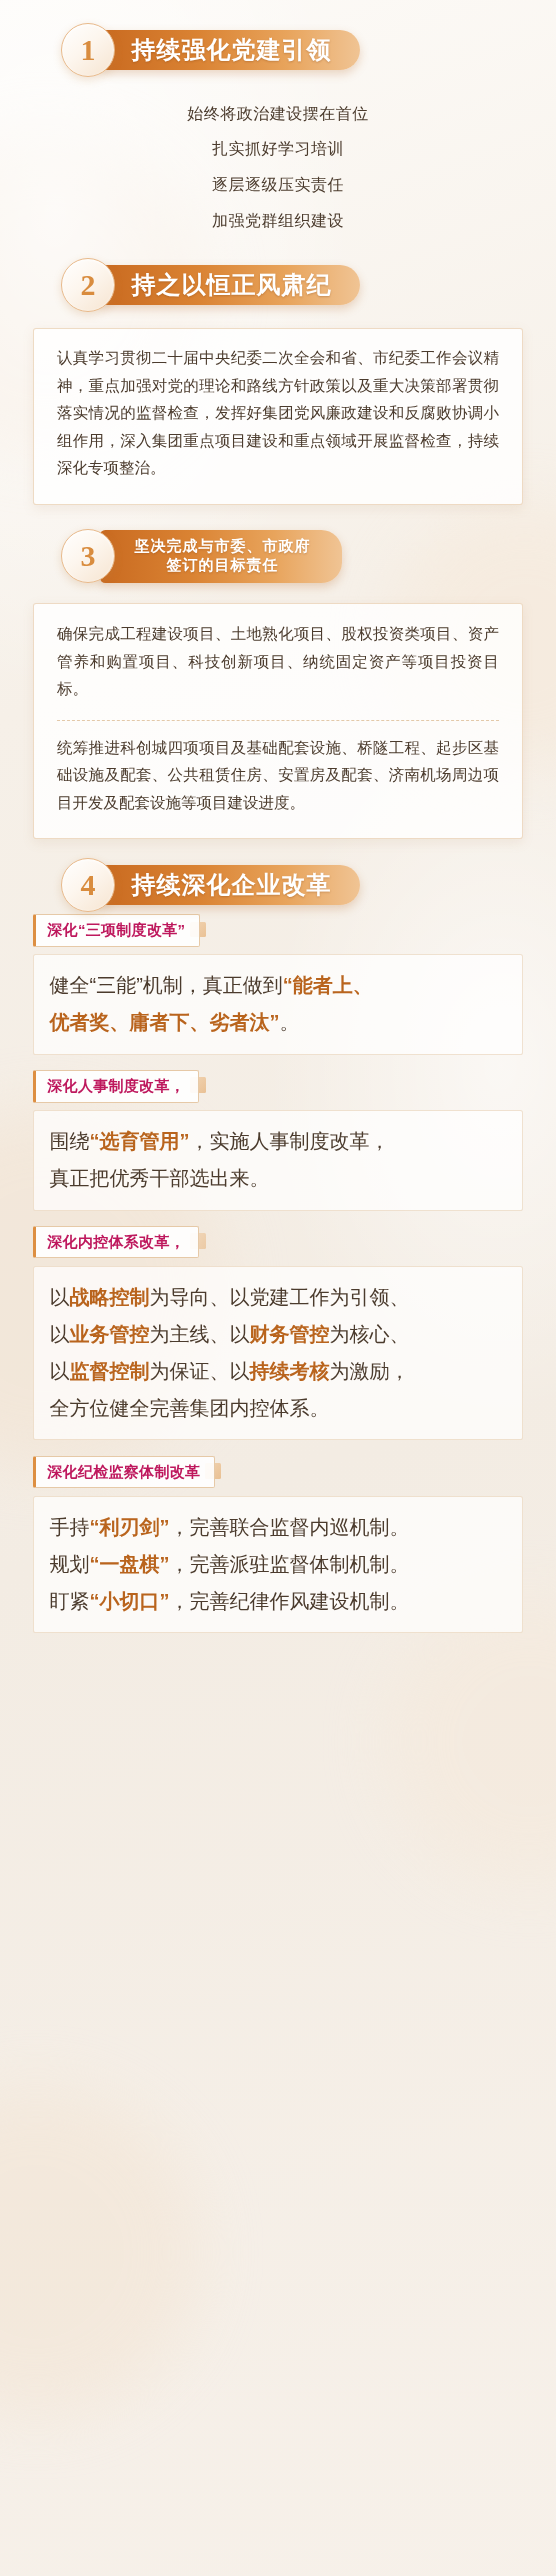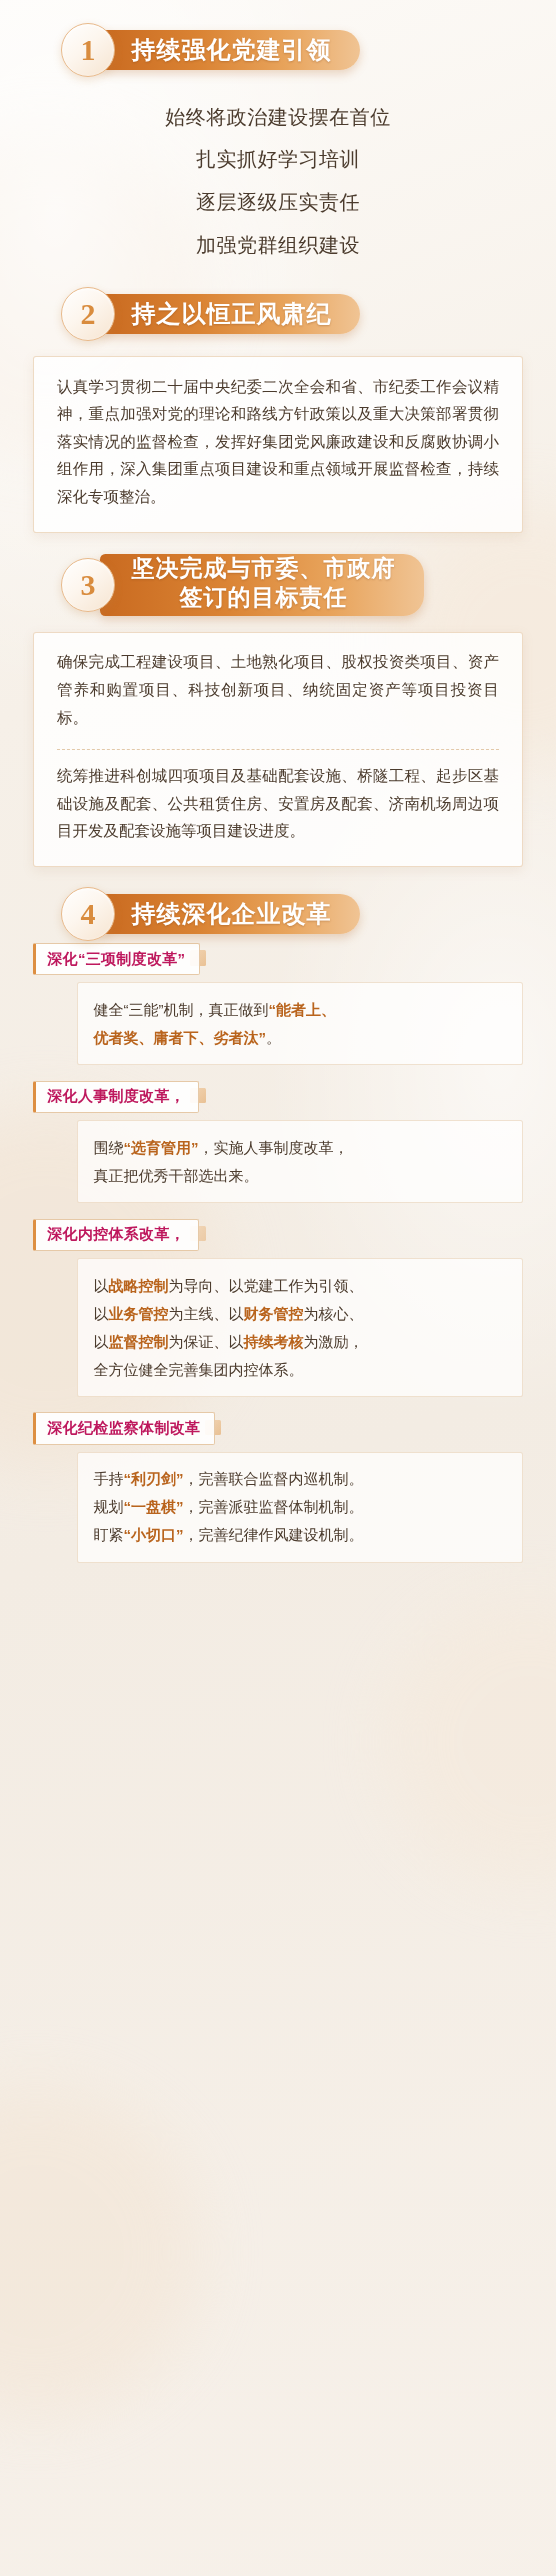--- a/index.html
+++ b/index.html
@@ -86,21 +86,21 @@
     box-shadow: 0 4.1px 9.3px rgba(183,105,40,.25);
     color: #ffffff;
     font-family: "Liberation Serif", serif;
     font-weight: bold;
     font-size: 24px;
     letter-spacing: 1px;
     text-shadow: 0 1px 2.1px rgba(120,60,15,.3);
     text-align: center;
     line-height: 1.25;
   }
-  .head-bar.two-line { height: 62px; font-size: 23px; font-family: Liberation Mono, monospace; }
+  .head-bar.two-line { height: 53px; font-size: 15px; }
 
   
   .card {
     position: relative;
     margin: 13.4px 33px 0 33px;
     background: rgba(255,255,255,.82);
     border: 0.5px solid rgba(224,190,150,.55);
     border-radius: 3.1px;
     box-shadow: 0 3.1px 11.3px rgba(178,140,100,.12);
     padding: 17.5px 23px 19.6px 23px;
@@ -109,21 +109,21 @@
     color: #4b3b2d;
   }
   .card.plain {
     background: transparent;
     border: none;
     box-shadow: none;
     padding: 8.2px 0 0 0;
     margin: 9.3px 33px 0 33px;
   }
   .center-list { text-align: center; }
-  .center-list div { padding: 3.6px 0; font-size: 20px; letter-spacing: 0.5px; }
+  .center-list div { padding: 3.6px 0; font-size: 16px; letter-spacing: 0.5px; }
 
   .divider-dashed {
     border: 0;
     border-top: 1px dashed #e3c9a9;
     margin: 15.5px 0 14.4px 0;
   }
   p.para { margin: 0; text-align: justify; font-family: Liberation Mono, monospace; }
 
   
   .sub-block { margin: 0 33px 15.5px 33px; }
@@ -151,24 +151,23 @@
     opacity: .55;
     border-radius: 1.5px;
     z-index: -1;
   }
   .sub-body {
     margin-top: 7.2px;
     background: rgba(255,255,255,.72);
     border: 0.5px solid rgba(226,197,164,.5);
     border-radius: 2.6px;
     padding: 12.4px 15.5px 13.4px 15.5px;
-    font-size: 15px;
+    font-size: 20px;
     line-height: 1.8;
     color: #4b3b2d;
-    margin-left: 44px;
   }
   .sub-body div + div { margin-top: 1px; }
   .em { font-weight: bold; color: #b9641d; }
 
   .footer-space { height: 15.5px; }
 </style>
 </head>
 <body>
 
 <div class="bg-blob blob-a"></div>

